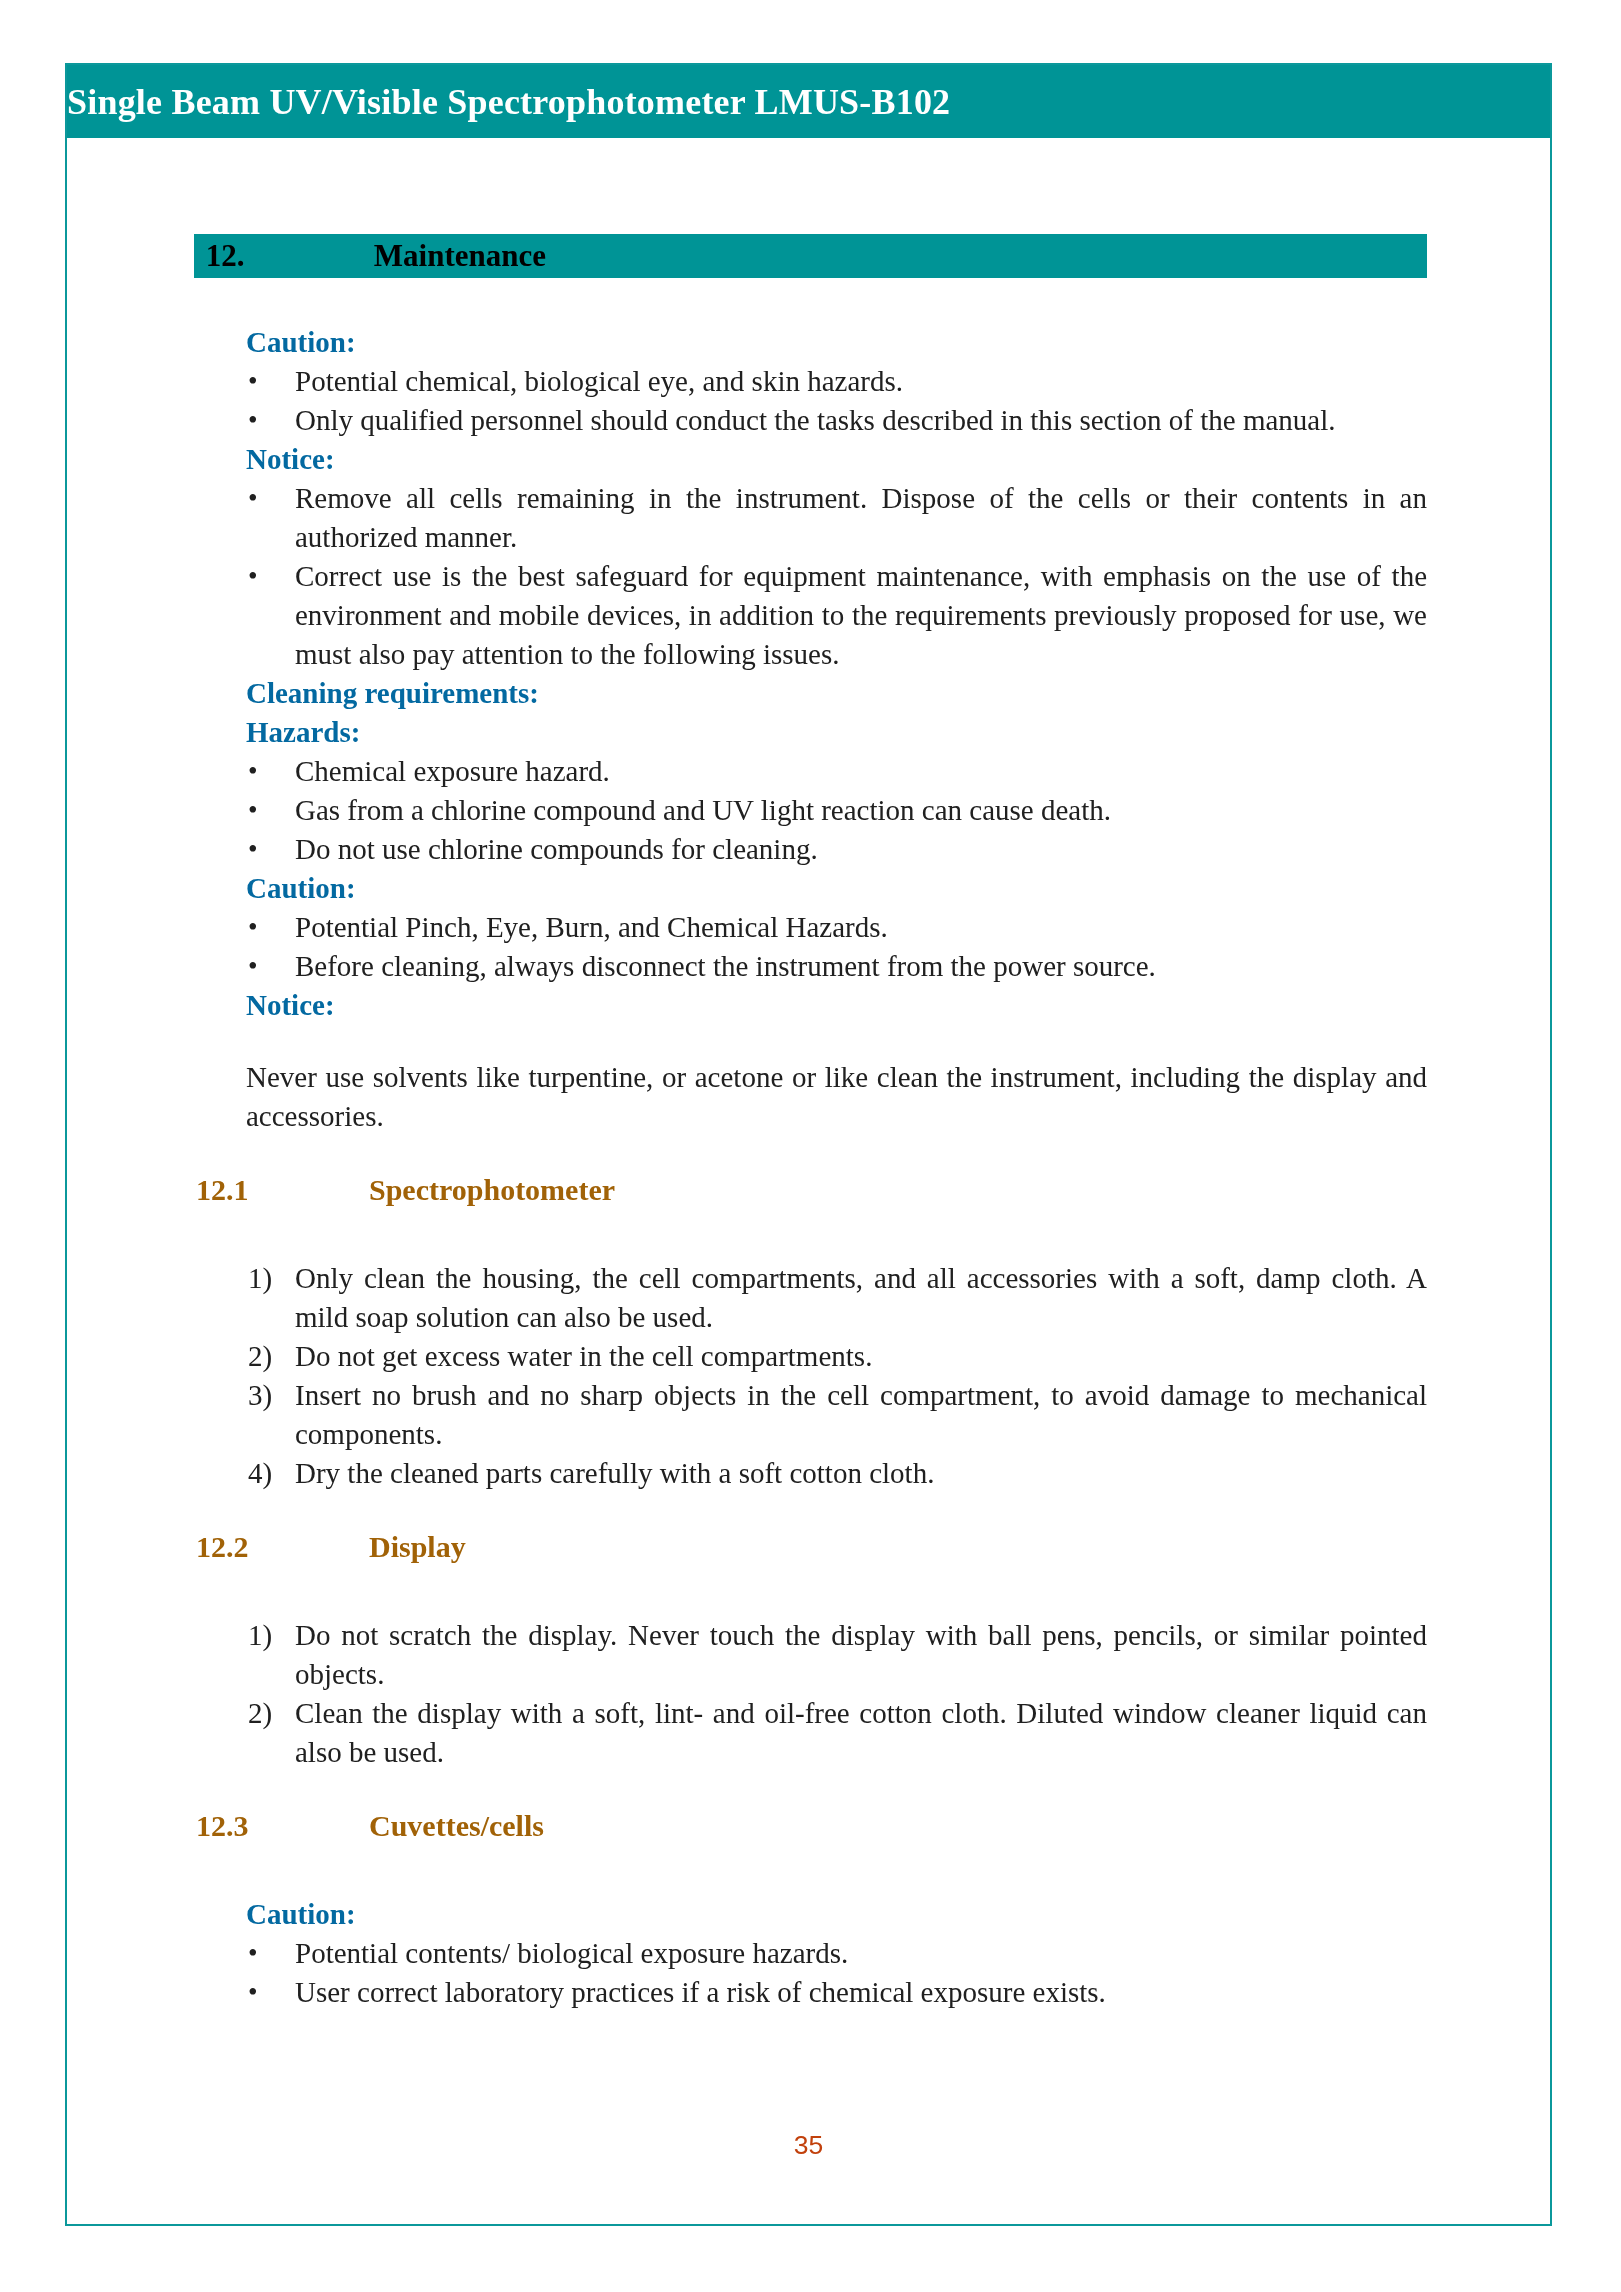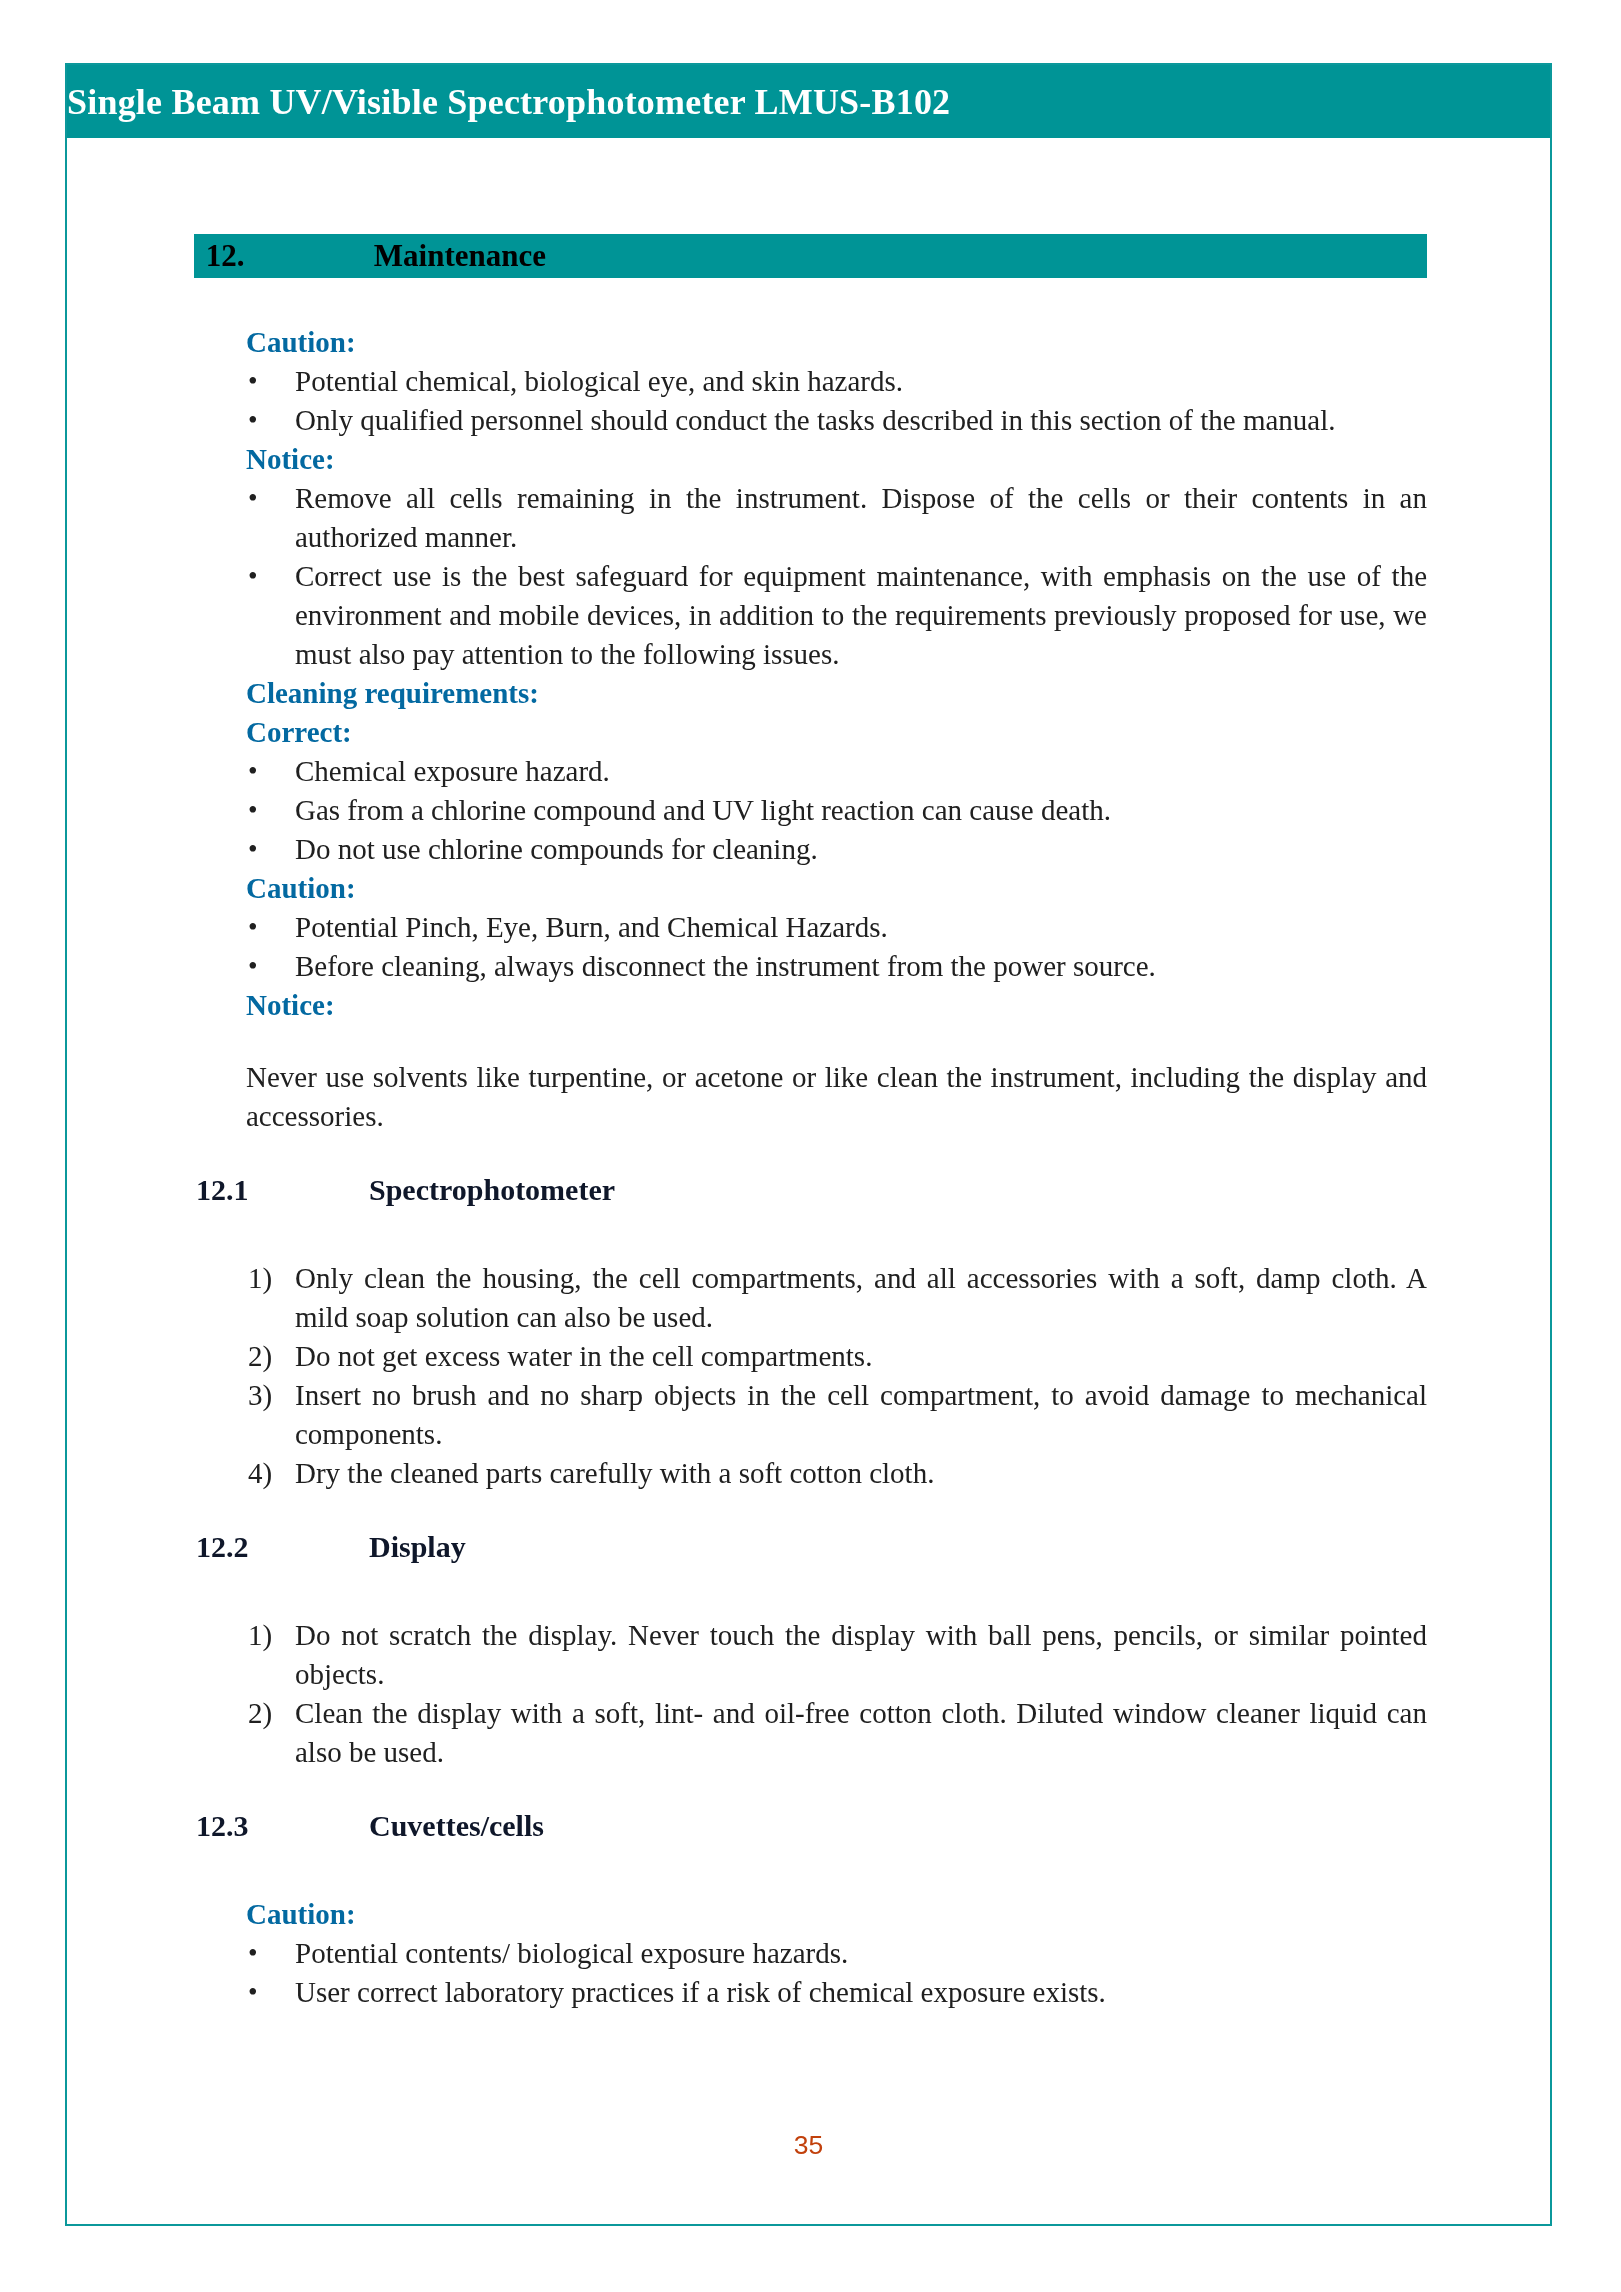--- a/index.html
+++ b/index.html
@@ -43,21 +43,21 @@
     font-size:29px;line-height:39px;color:#202020;
   }
   .t-label{font-weight:bold;color:#0369a1;}
   .t-para{text-align:justify;margin-top:33px;}
   .li{position:relative;padding-left:49px;text-align:justify;}
   .li .marker{position:absolute;left:2px;top:0;text-align:left;}
   .li.bullet-item .marker{font-size:27.4px;}
   .sub-heading{
     margin:33px 0 49px 0;
     display:flex;align-items:baseline;
-    color:#0f172a;font-weight:bold;font-size:30px;line-height:41px;
+    color:#a16207;font-weight:bold;font-size:30px;line-height:41px;
   }
   .sub-heading .sub-num{padding-left:2px;width:173px;flex:0 0 auto;}
   .sub-list{
     margin:0 0 0 52px;
     font-size:29px;line-height:39px;color:#202020;
   }
   .page-number{
     position:absolute;left:0;right:0;bottom:63px;
     text-align:center;
     font-family:"Liberation Sans", sans-serif;
@@ -81,21 +81,21 @@
     </div>
 
     <div class="body-block">
         <div class="t-label">Caution:</div>
         <div class="li bullet-item"><span class="marker">•</span><span class="text">Potential chemical, biological eye, and skin hazards.</span></div>
         <div class="li bullet-item"><span class="marker">•</span><span class="text">Only qualified personnel should conduct the tasks described in this section of the manual.</span></div>
         <div class="t-label">Notice:</div>
         <div class="li bullet-item"><span class="marker">•</span><span class="text">Remove all cells remaining in the instrument. Dispose of the cells or their contents in an authorized manner.</span></div>
         <div class="li bullet-item"><span class="marker">•</span><span class="text">Correct use is the best safeguard for equipment maintenance, with emphasis on the use of the environment and mobile devices, in addition to the requirements previously proposed for use, we must also pay attention to the following issues.</span></div>
         <div class="t-label">Cleaning requirements:</div>
-        <div class="t-label">Correct:</div>
+        <div class="t-label">Hazards:</div>
         <div class="li bullet-item"><span class="marker">•</span><span class="text">Chemical exposure hazard.</span></div>
         <div class="li bullet-item"><span class="marker">•</span><span class="text">Gas from a chlorine compound and UV light reaction can cause death.</span></div>
         <div class="li bullet-item"><span class="marker">•</span><span class="text">Do not use chlorine compounds for cleaning.</span></div>
         <div class="t-label">Caution:</div>
         <div class="li bullet-item"><span class="marker">•</span><span class="text">Potential Pinch, Eye, Burn, and Chemical Hazards.</span></div>
         <div class="li bullet-item"><span class="marker">•</span><span class="text">Before cleaning, always disconnect the instrument from the power source.</span></div>
         <div class="t-label">Notice:</div>
         <div class="t-para">Never use solvents like turpentine, or acetone or like clean the instrument, including the display and accessories.</div>
       </div>
 

